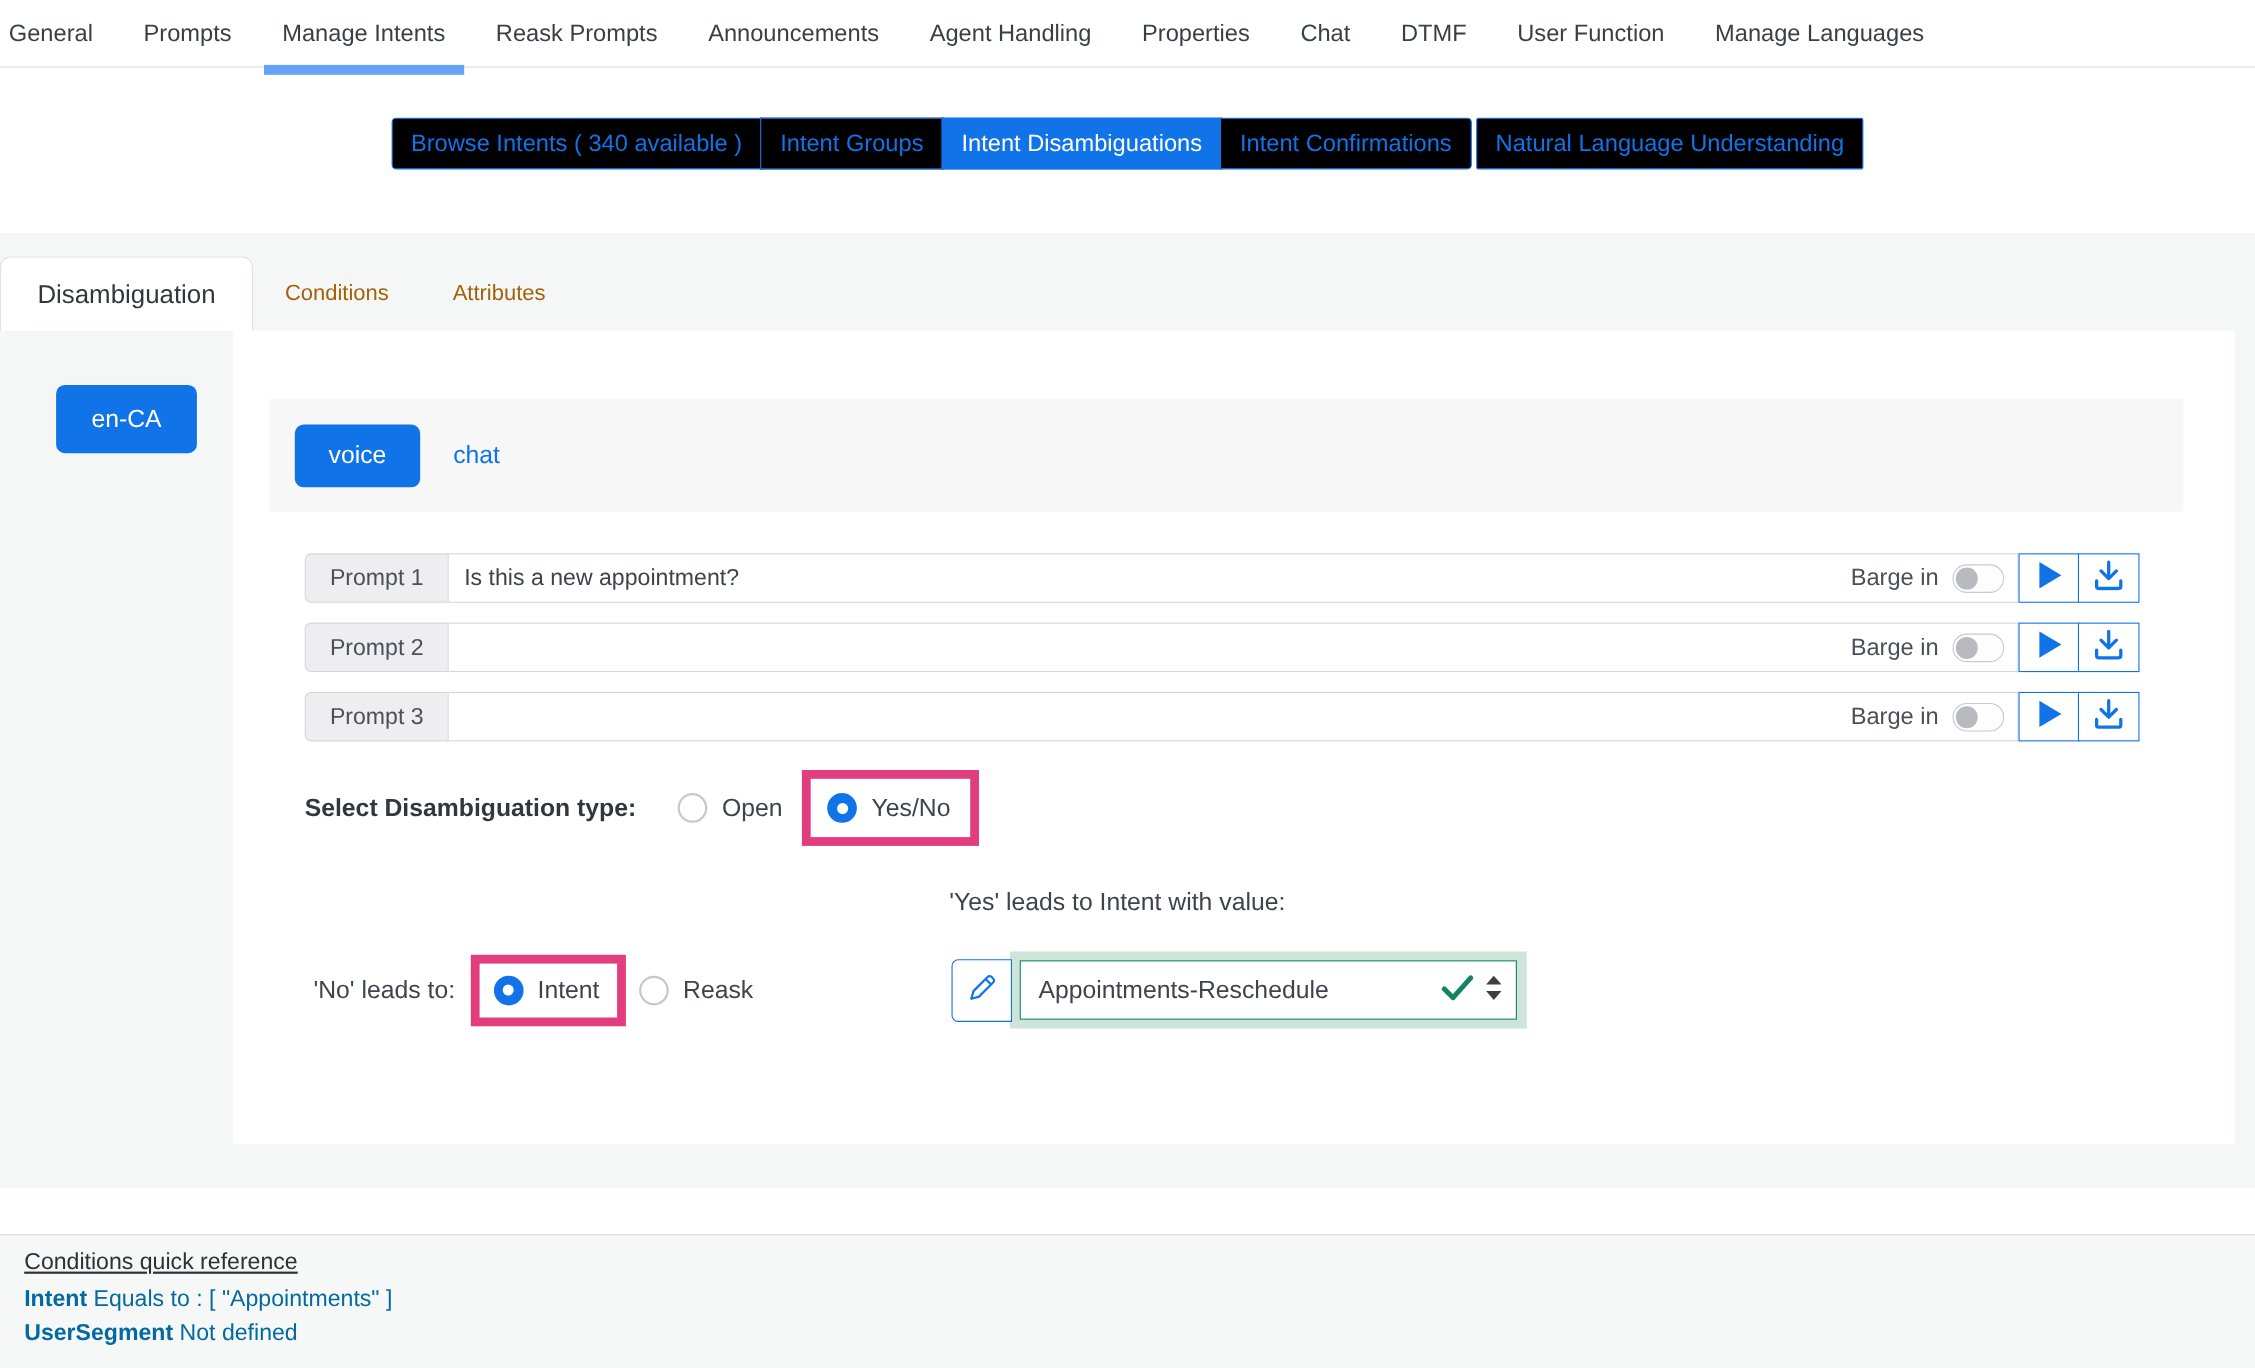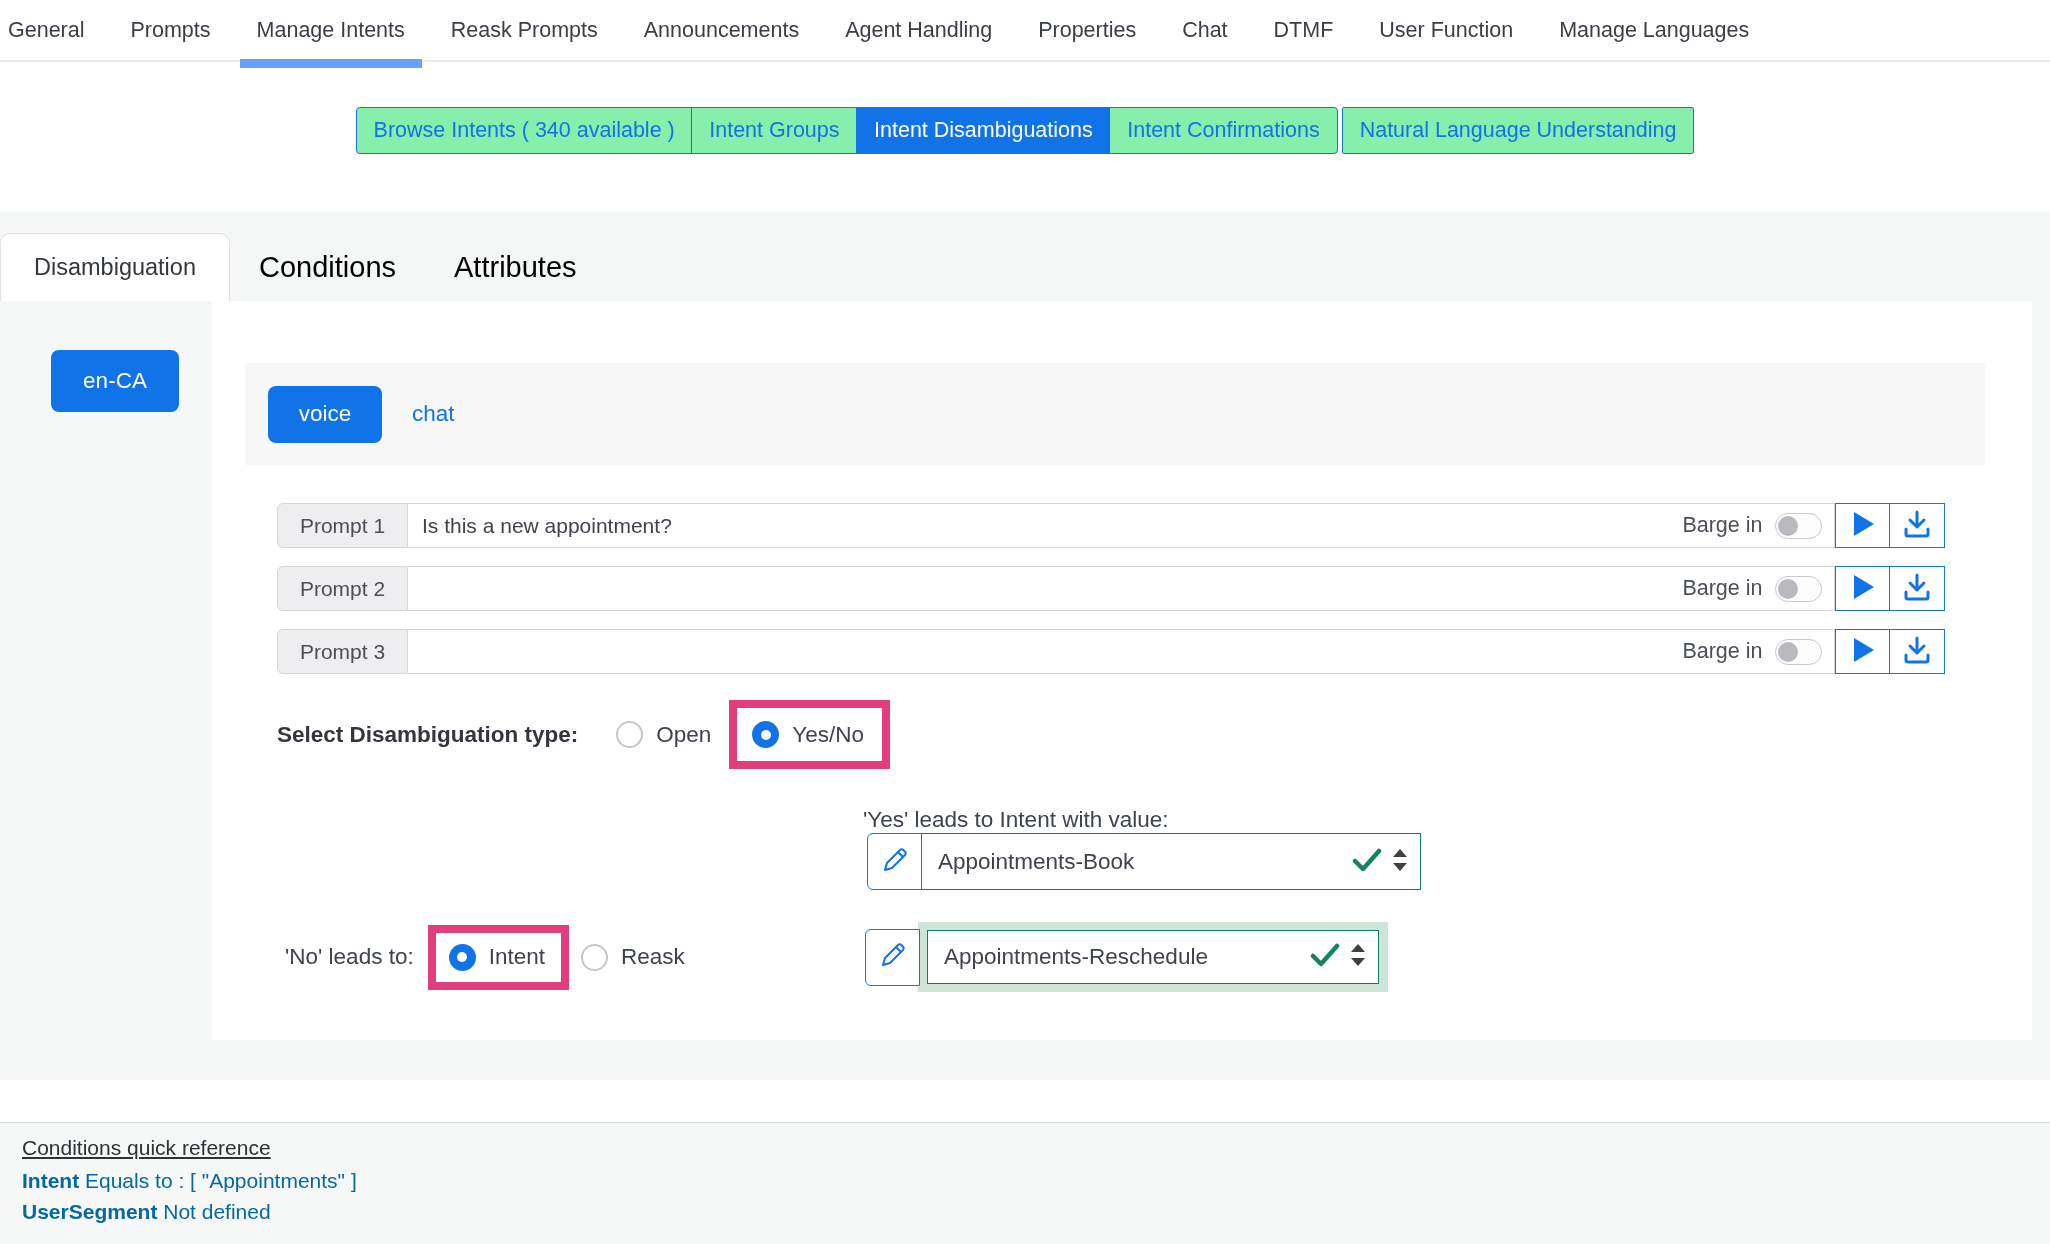--- a/index.html
+++ b/index.html
@@ -11,33 +11,33 @@
     border-bottom:2px solid #ececec; background:#fff; }
   .topnav-item { position:relative; padding:0 23px; font-size:21.5px;
     color:#3a3f46; height:72px; display:flex; align-items:center; cursor:pointer; }
   .topnav-item:first-child { padding-left:8px; }
   .topnav-item.active::after { content:""; position:absolute; left:6px; right:6px;
     bottom:-2px; height:9px; background:#64a3f7; }
 
   
   .subtab-area { height:150px; background:#fff; display:flex; justify-content:center;
     align-items:flex-start; padding-top:45px; }
-  .seg-btn { border:1.5px solid #1173e8; color:#1173e8; background:#86efac;
+  .seg-btn { border:1.5px solid #1173e8; color:#1173e8; background:#000000;
     font-size:21.5px; height:47px; display:flex; align-items:center;
     padding:0 17px; margin-left:-1.5px; cursor:pointer; white-space:nowrap; }
   .seg-btn:first-child { margin-left:0; border-radius:4px 0 0 4px; }
   .seg-btn.active { background:#1173e8; color:#fff; }
   .seg-btn.detached { margin-left:4px; border-radius:2px; }
   .seg-btn.endcap { border-radius:0 4px 4px 0; }
 
   
   .section { height:868px; background:#f5f6f6; padding-top:21px; }
   .tabrow { display:flex; align-items:flex-end; height:68px; }
-  .tab { height:68px; display:flex; align-items:center; font-size:29px;
-    color:#000000; padding:0 29px; cursor:pointer; }
+  .tab { height:68px; display:flex; align-items:center; font-size:20px;
+    color:#a16207; padding:0 29px; cursor:pointer; }
   .tab.active { background:#fff; border:1.5px solid #e2e2e2; border-bottom:none;
     border-radius:10px 10px 0 0; color:#33373d; font-size:23.5px; padding:0 33px; }
 
   .card { margin:0 18px; height:739px; background:#fff; display:flex; }
   .card-side { width:194px; background:#f5f6f6; flex:none; }
   .lang-btn { display:block; width:128px; height:62px; margin:49px auto 0;
     background:#1173e8; color:#fff; border:none; border-radius:8px;
     font-size:22.5px; font-family:inherit; cursor:pointer; }
   .card-main { flex:1; padding:0 47px 0 33px; }
 
@@ -257,46 +257,20 @@
           <span class="radio-label">Open</span>
         </div>
         <div class="pink-box">
           <div class="radio sel"></div>
           <span class="radio-label">Yes/No</span>
         </div>
       </div>
 
       <div class="leads-row yes-row">
         <span class="field-label">'Yes' leads to Intent with value:</span>
-        <div class="field">
-          <div class="pencil-box">
-            <span>
-              <svg width="26" height="26" viewBox="0 0 26 26" fill="none" stroke="#1173e8" stroke-width="2" stroke-linejoin="round">
-                <path d="M3 23 l2-7 L18 3 a2.3 2.3 0 0 1 3.3 0 l1.7 1.7 a2.3 2.3 0 0 1 0 3.3 L10 21 Z"></path>
-                <path d="M16 5 l5 5"></path>
-              </svg>
-            </span>
-          </div>
-          <div class="select-box">
-            <span class="select-text">Appointments-Book</span>
-            <div class="sel-icons">
-              <span>
-                <svg width="30" height="24" viewBox="0 0 30 24" fill="none" stroke="#15835f" stroke-width="4.5" stroke-linecap="round" stroke-linejoin="round">
-                    <path d="M3 13 l8 8 L27 3"></path>
-                  </svg>
-              </span>
-              <span>
-                <svg width="16" height="22" viewBox="0 0 16 22">
-                    <polygon points="8,0 15,8 1,8" fill="#3c4043"></polygon>
-                    <polygon points="1,14 15,14 8,22" fill="#3c4043"></polygon>
-                  </svg>
-              </span>
-            </div>
-          </div>
-        </div>
       </div>
 
       <div class="leads-row no-row">
         <div class="no-left">
           <span class="field-label">'No' leads to:</span>
           <div class="pink-box">
             <div class="radio sel"></div>
             <span class="radio-label">Intent</span>
           </div>
           <div class="radio-pair reask">

